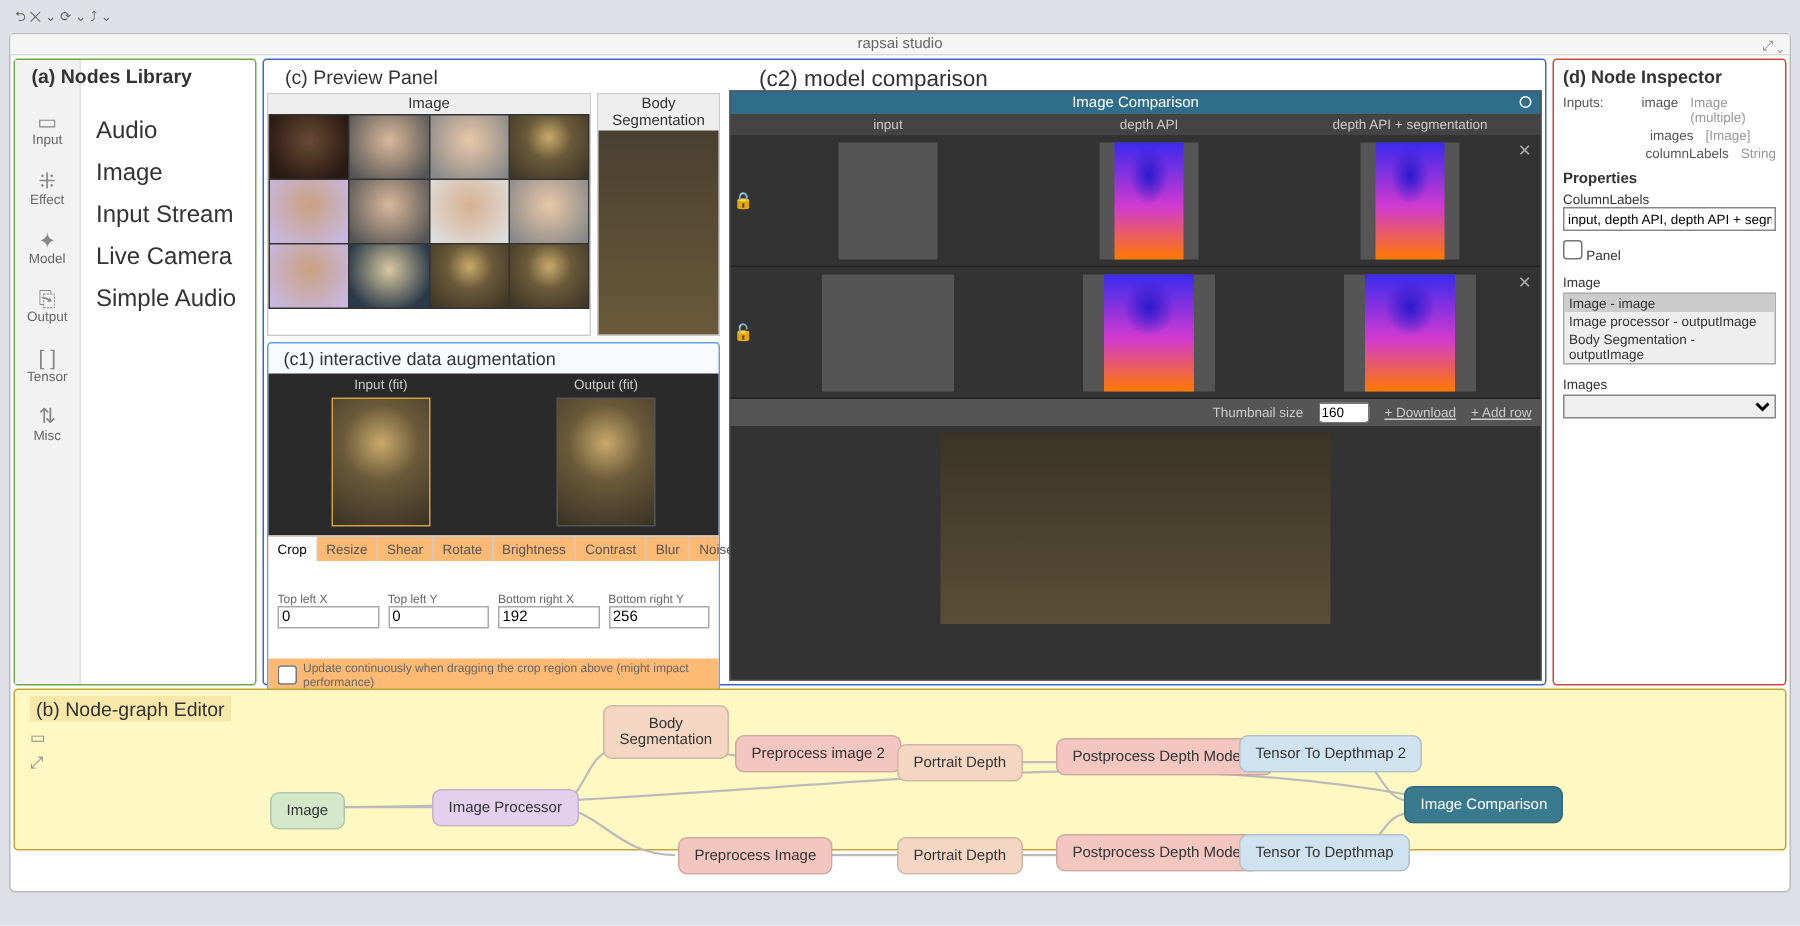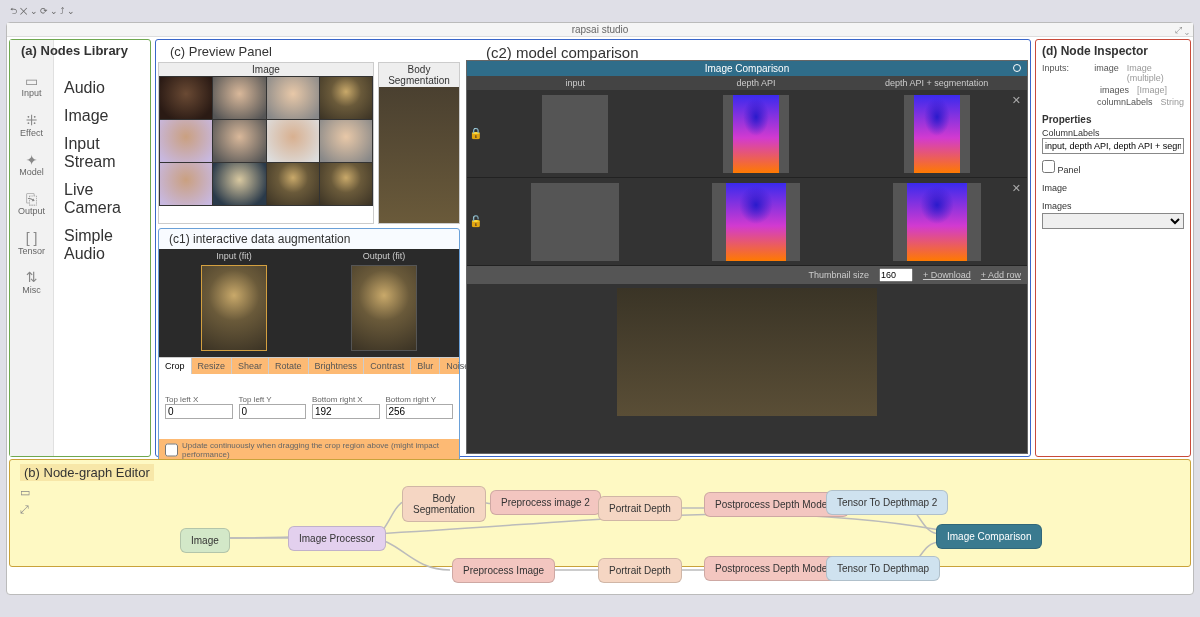--- a/index.html
+++ b/index.html
@@ -4,21 +4,21 @@
 <style>
 *{box-sizing:border-box;margin:0;padding:0;font-family:Arial,Helvetica,sans-serif}
 body{background:#dfdfe7;width:1200px;height:617px;overflow:hidden;font-size:11px;color:#333}
 .app{position:absolute;top:22px;left:6px;right:6px;bottom:22px;background:#fff;border:1px solid #bbb;border-radius:4px}
 .titlebar{height:14px;background:#f5f5f5;border-bottom:1px solid #ddd;font-size:10px;text-align:center;line-height:14px;color:#666;position:relative}
 .titlebar .wicons{position:absolute;right:4px;top:0;font-size:9px;color:#888}
 .toolbar-strip{position:absolute;top:4px;left:10px;font-size:9px;color:#666}
 
 
 .cols{display:flex;height:422px;position:relative}
-.col-a{width:142px;border:1px solid #6fa84f;border-radius:3px;margin:2px;display:flex}
+.col-a{width:162px;border:1px solid #6fa84f;border-radius:3px;margin:2px;display:flex}
 .col-a-label{position:absolute;top:6px;left:14px;font-weight:bold;font-size:13px;z-index:5}
 .col-a-icons{width:44px;background:#f2f2f2;border-right:1px solid #e0e0e0;display:flex;flex-direction:column;align-items:center;padding-top:34px;gap:14px}
 .col-a-icons .cat{font-size:9px;color:#666;text-align:center;line-height:1.1}
 .col-a-icons .cat .glyph{font-size:14px;color:#888;display:block}
 .col-a-list{flex:1;padding:34px 6px 6px 8px}
 .col-a-list .itm{font-size:16px;padding:5px 2px;color:#333}
 
 .col-mid{flex:1;border:1px solid #3a66c9;border-radius:3px;margin:2px;position:relative;display:flex}
 .col-d{width:156px;border:1px solid #c94a3a;border-radius:3px;margin:2px;padding:4px 6px;font-size:10px;color:#333;background:#fff}
 .col-d-label{font-weight:bold;font-size:12px;margin-bottom:4px}
@@ -270,20 +270,25 @@
       <div class="insp-row">
           <span class="k"></span>
           <span>columnLabels</span>
           <span class="t">String</span>
         </div>
       <div class="insp-sec">Properties</div>
       <div style="font-size:9px">ColumnLabels</div>
       <input class="insp-inp" value="input, depth API, depth API + segmentati" style="">
       <div style="margin-top:6px;font-size:9px"><input type="checkbox" style=""> <span>Panel</span></div>
       <div style="margin-top:8px;font-size:9px">Image</div>
+      <div class="insp-list">
+        <div class="sel">Image - image</div>
+        <div>Image processor - outputImage</div>
+        <div>Body Segmentation - outputImage</div>
+      </div>
       <div style="margin-top:8px;font-size:9px">Images</div>
       <select class="insp-sel"></select>
     </div>
   </div>
 
   <div class="row-b">
     <div class="row-b-label">(b) Node-graph Editor</div>
     <div class="row-b-tools">▭<br>⤢</div>
     <svg class="wires" viewBox="0 0 1180 148" preserveAspectRatio="none">
       <g stroke="#bbb" stroke-width="1.5" fill="none">
@@ -298,21 +303,21 @@
         <path d="M520 110 C555 110 555 110 592 110"></path>
         <path d="M662 110 C682 110 682 110 700 110"></path>
         <path d="M778 110 C800 110 800 110 820 110"></path>
         <path d="M890 110 C910 110 910 82 930 82"></path>
         <path d="M210 78 C500 78 700 30 930 70"></path>
       </g>
     </svg>
     <div class="graph">
       <div class="node n-green" style="left:170px;top:68px">Image</div>
       <div class="node n-purple" style="left:278px;top:66px">Image Processor</div>
-      <div class="node n-orange" style="left:392px;top:26px;white-space:pre-line">Body
+      <div class="node n-orange" style="left:392px;top:10px;white-space:pre-line">Body
 Segmentation</div>
       <div class="node n-red" style="left:480px;top:30px">Preprocess image 2</div>
       <div class="node n-red" style="left:442px;top:98px">Preprocess Image</div>
       <div class="node n-orange" style="left:588px;top:36px">Portrait Depth</div>
       <div class="node n-orange" style="left:588px;top:98px">Portrait Depth</div>
       <div class="node n-red" style="left:694px;top:32px">Postprocess Depth Model 2</div>
       <div class="node n-red" style="left:694px;top:96px">Postprocess Depth Model</div>
       <div class="node n-blue" style="left:816px;top:30px">Tensor To Depthmap 2</div>
       <div class="node n-blue" style="left:816px;top:96px">Tensor To Depthmap</div>
       <div class="node n-teal" style="left:926px;top:64px">Image Comparison</div>

